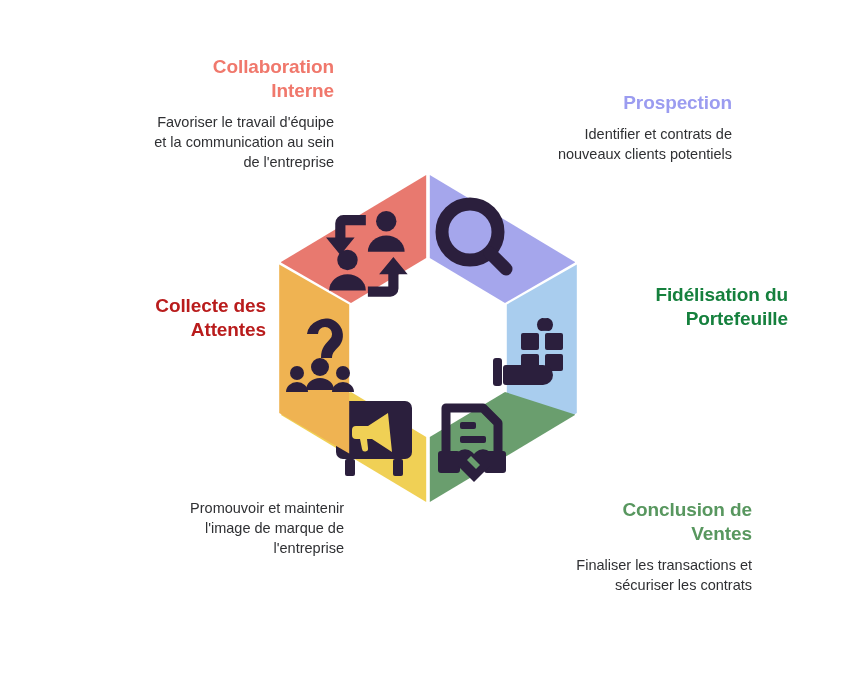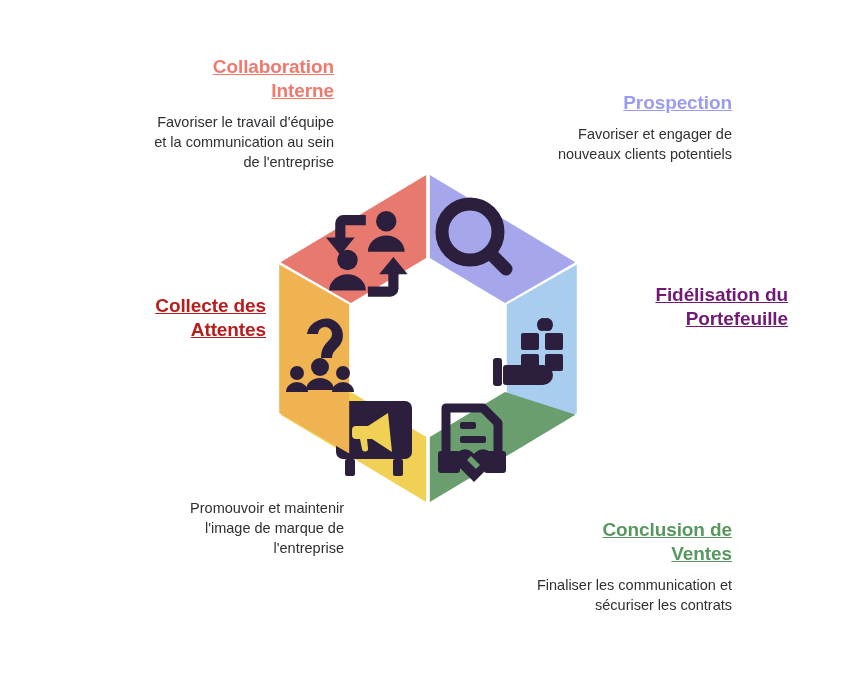--- a/index.html
+++ b/index.html
@@ -34,37 +34,36 @@
   
   .label-block {
     position: absolute;
   }
   .label-title {
     font-weight: bold;
     font-size: 19px;
     line-height: 24px;
     margin: 0 0 9px 0;
     letter-spacing: -0.1px;
-    text-decoration: underline;
   }
   .label-desc {
     font-size: 14.5px;
     line-height: 20px;
     color: #2f3033;
     margin: 0;
   }
 
   .align-right  { text-align: right; }
   .align-left   { text-align: right; }
 
   
   #block-collaboration { left: 150px; top: 55px;  width: 184px; }
   #block-prospection   { left: 536px; top: 91px;  width: 196px; }
   #block-fidelisation  { left: 606px; top: 283px; width: 182px; }
-  #block-conclusion    { left: 536px; top: 498px; width: 196px; margin-top: 20px; }
+  #block-conclusion    { left: 556px; top: 498px; width: 196px; }
   #block-representation{ left: 147px; top: 498px; width: 197px; }
   #block-collecte      { left: 78px;  top: 294px; width: 188px; }
 </style>
 </head>
 <body>
 
 <div class="stage">
 
   <svg id="hex-wheel" viewBox="0 0 310 343" width="310" height="343" xmlns="http://www.w3.org/2000/svg">
 
@@ -164,36 +163,36 @@
       <span>Collaboration</span><br>
       <span>Interne</span>
     </h3>
     <p class="label-desc">Favoriser le travail d'équipe et la communication au sein de l'entreprise</p>
   </div>
 
   <div class="label-block align-left" id="block-prospection">
     <h3 class="label-title" style="color:#9b9cf0">
       <span>Prospection</span>
     </h3>
-    <p class="label-desc">Favoriser et engager de nouveaux clients potentiels</p>
+    <p class="label-desc">Identifier et contrats de nouveaux clients potentiels</p>
   </div>
 
   <div class="label-block align-left" id="block-fidelisation">
-    <h3 class="label-title" style="color:#701a75">
+    <h3 class="label-title" style="color:#15803d">
       <span>Fidélisation du</span><br>
       <span>Portefeuille</span>
     </h3>
   </div>
 
   <div class="label-block align-left" id="block-conclusion">
     <h3 class="label-title" style="color:#58975f">
       <span>Conclusion de</span><br>
       <span>Ventes</span>
     </h3>
-    <p class="label-desc">Finaliser les communication et sécuriser les contrats</p>
+    <p class="label-desc">Finaliser les transactions et sécuriser les contrats</p>
   </div>
 
   <div class="label-block align-right" id="block-representation">
     <p class="label-desc">Promouvoir et maintenir l'image de marque de l'entreprise</p>
   </div>
 
   <div class="label-block align-right" id="block-collecte">
     <h3 class="label-title" style="color:#b91c1c">
       <span>Collecte des</span><br>
       <span>Attentes</span>

